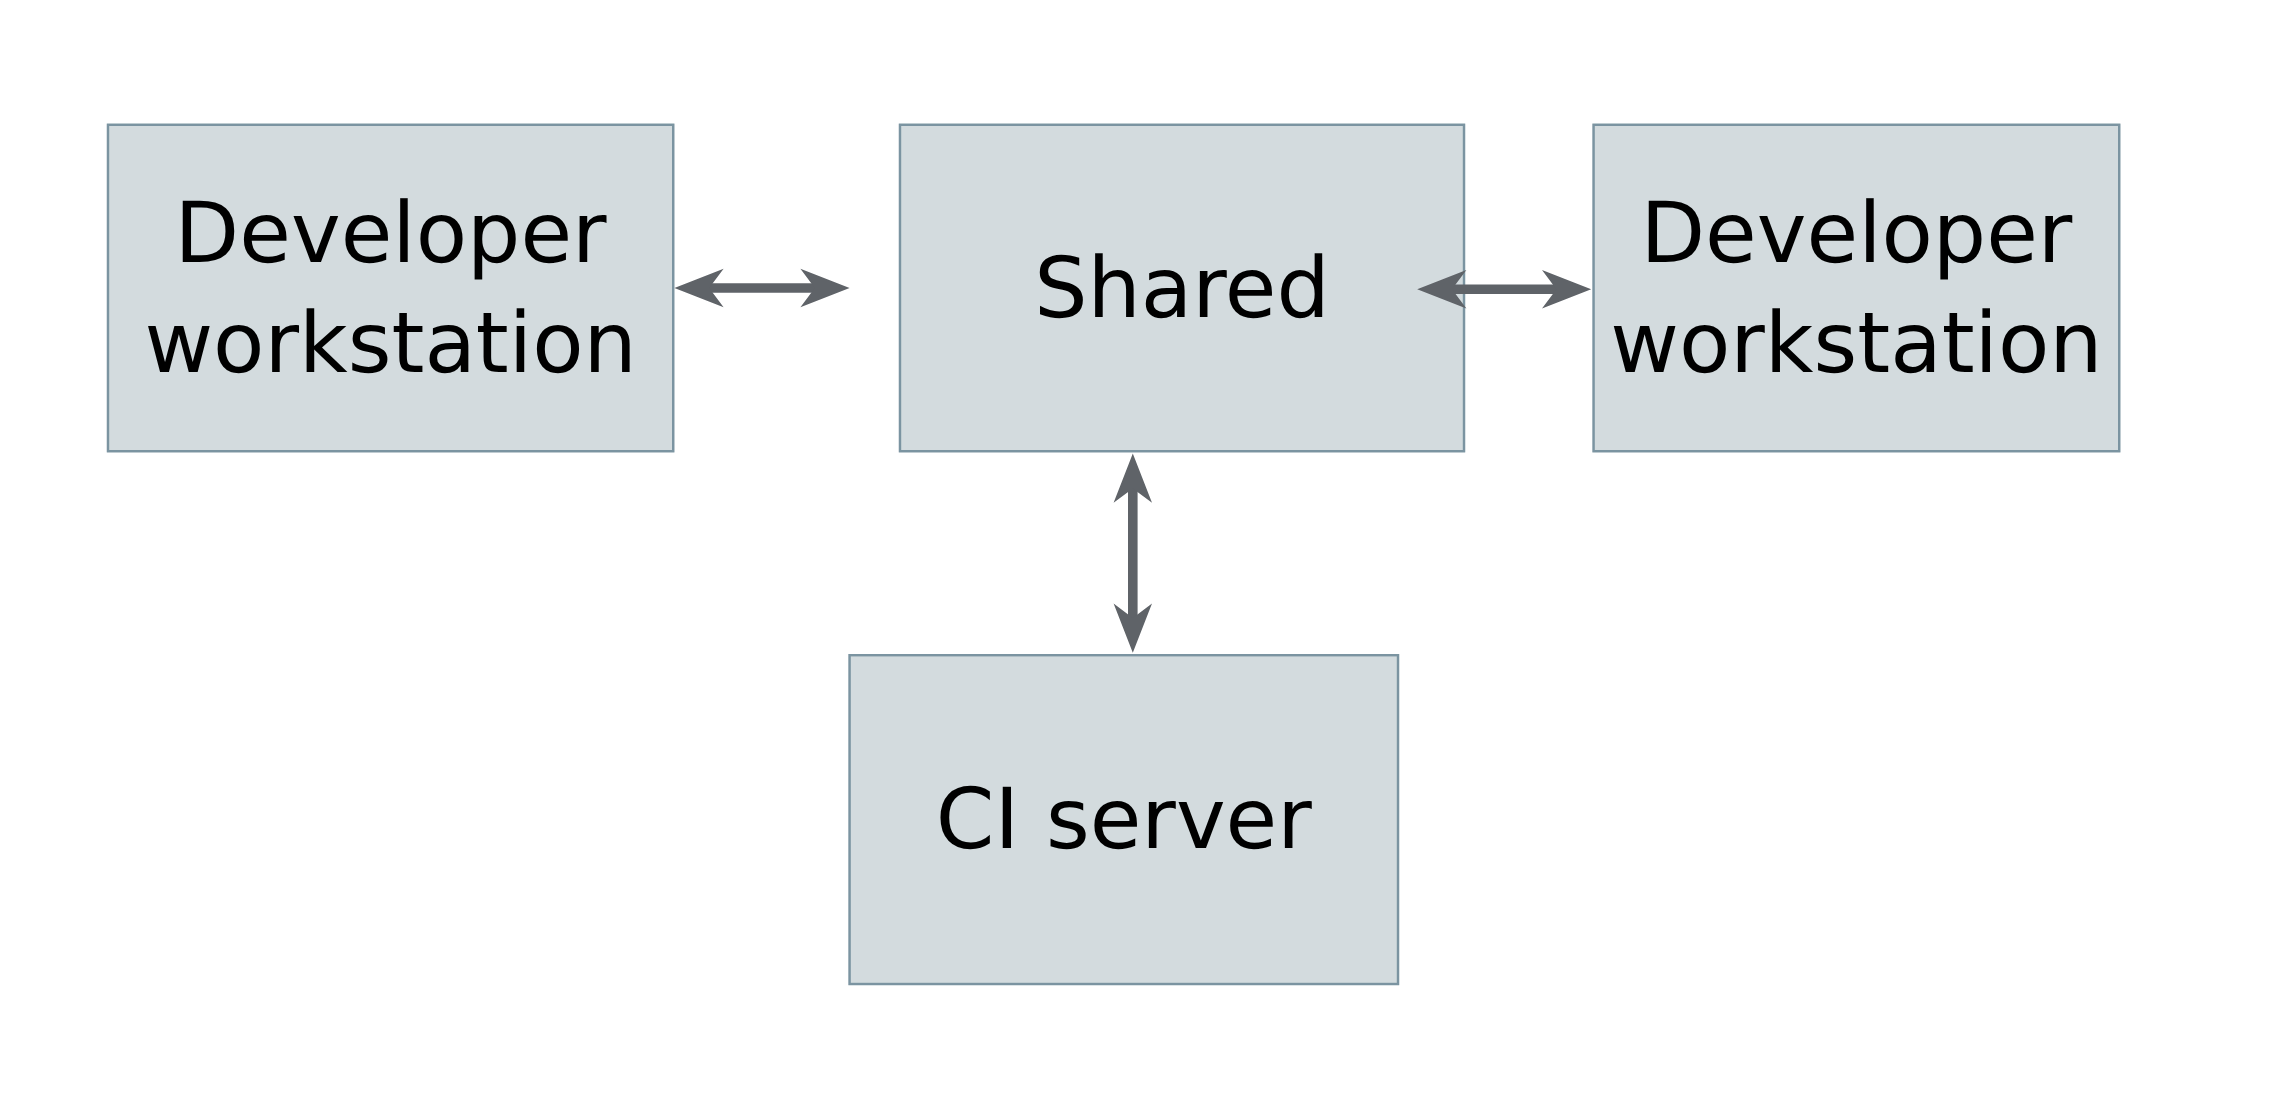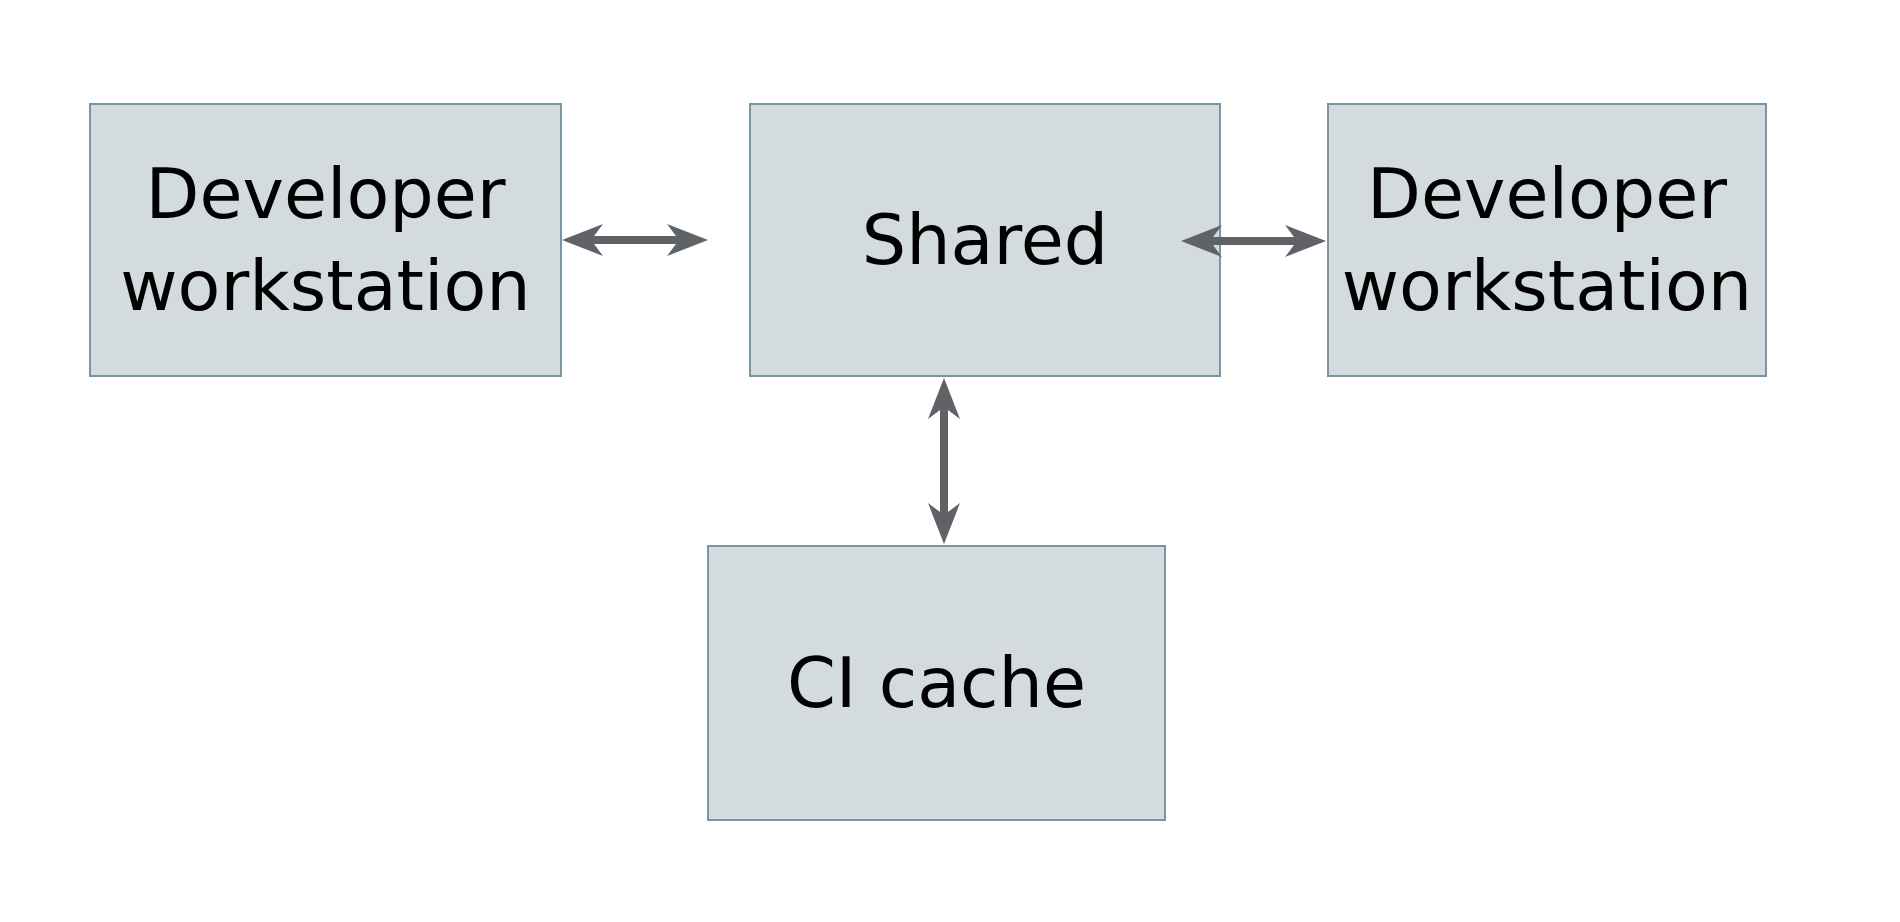--- a/index.html
+++ b/index.html
@@ -59,21 +59,21 @@
   <div class="node node-center">
     <div class="line">Shared</div>
   </div>
 
   <div class="node node-right">
     <div class="line">Developer</div>
     <div class="line">workstation</div>
   </div>
 
   <div class="node node-bottom">
-    <div class="line">CI cache</div>
+    <div class="line">CI server</div>
   </div>
 
   <div class="arrow arrow-h1">
     <svg width="148" height="44" viewBox="0 0 148 44">
       <line x1="27" y1="22" x2="121" y2="22" stroke="currentColor" stroke-width="8"></line>
       <polygon points="1,22 42,6 30,22 42,38" fill="currentColor"></polygon>
       <polygon points="147,22 106,6 118,22 106,38" fill="currentColor"></polygon>
     </svg>
   </div>
 

